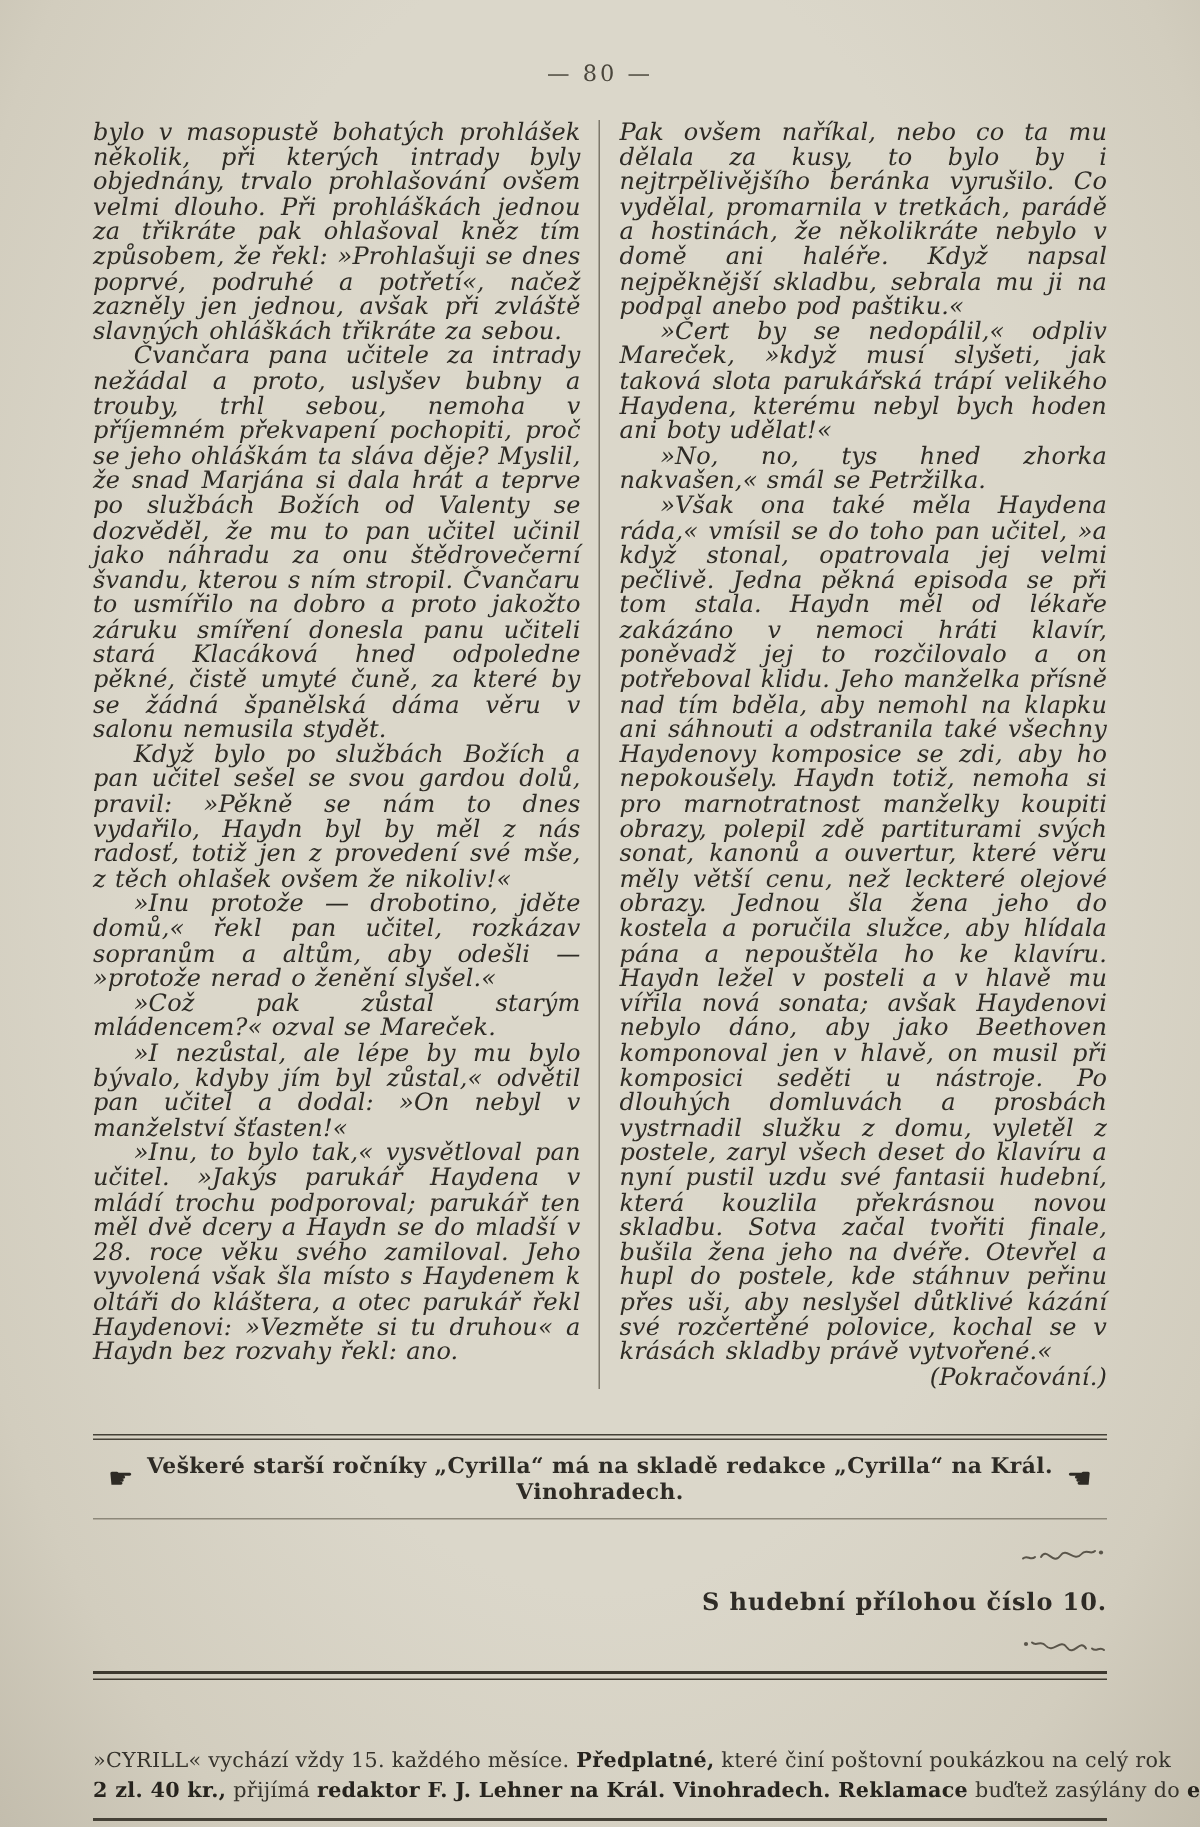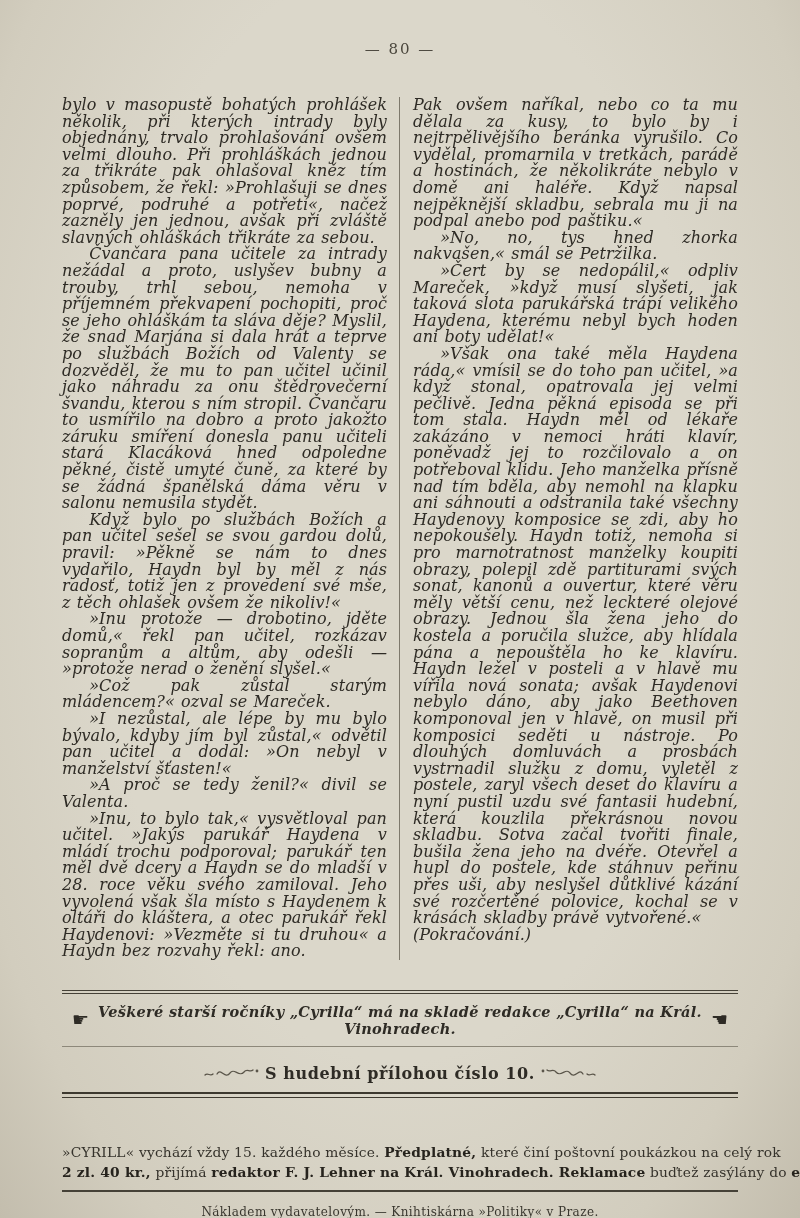--- a/index.html
+++ b/index.html
@@ -9,54 +9,55 @@
     background:#b8b2a4;
   }
   .page{
     position:relative;width:800px;height:1218px;box-sizing:border-box;
     background:radial-gradient(ellipse at 50% 42%, #dbd7ca 55%, #d2cdbe 82%, #c3bdad 100%);
     color:#2e2b25;
     padding:40px 62px 0 62px;
   }
   .page-number{
     text-align:center;font-size:15px;letter-spacing:2px;color:#4a463c;
-    margin-bottom:39px;
+    margin-bottom:22px;
   }
   .columns{
     display:flex;align-items:stretch;
   }
   .col{
     width:325px;font-size:16px;line-height:16.6px;text-align:justify;
     letter-spacing:0.1px;word-spacing:1px;font-style:italic;
   }
   .col p{margin:0;}
   .col p.indent{text-indent:1.7em;}
   .divider{
     width:0;border-left:1px solid #7d786b;margin:0 13px 0 12px;
   }
-  .continuation{text-align:left;text-indent:0 !important;}
+  .continuation{text-align:right;text-indent:0 !important;}
   .rule{border:0;margin-left:0;margin-right:0;}
   .rule-double-thin{
     margin-top:30px;height:2px;
     border-top:1px solid #454137;border-bottom:1px solid #454137;
   }
   .notice-row{
     display:flex;align-items:center;margin-top:9px;padding:0 10px;
   }
   .manicule{font-family:"DejaVu Sans",sans-serif;font-size:19px;color:#2e2b25;line-height:1;}
   .notice-text{
-    flex:1;text-align:center;font-style:italic;font-weight:bold;
+    flex:1;text-align:center;font-weight:bold;
     font-size:14.5px;letter-spacing:0.3px;
   }
   .rule-thin{
     margin-top:9px;height:0;border-top:1px solid #8d887a;
   }
   .supplement-row{
-    display:flex;align-items:center;justify-content:center;gap:4px;
+    display:flex;align-items:flex-end;justify-content:center;gap:14px;
     margin-top:17px;
+    flex-direction:column;
   }
   .supplement-text{font-weight:bold;font-size:16px;letter-spacing:0.6px;}
   .flourish{color:#5a554a;}
   .rule-double-heavy{
     margin-top:9px;height:3px;
     border-top:2px solid #3d392f;border-bottom:1px solid #3d392f;
   }
   .imprint{
     margin-top:44px;font-size:13.8px;line-height:20px;letter-spacing:0.2px;color:#35322b;
   }
@@ -79,28 +80,27 @@
   <div class="page-number">— 80 —</div>
 
   <div class="columns">
     <div class="col">
       <p>bylo v masopustě bohatých prohlášek několik, při kterých intrady byly objednány, trvalo prohlašování ovšem velmi dlouho. Při prohláškách jednou za třikráte pak ohlašoval kněz tím způsobem, že řekl: »Prohlašuji se dnes poprvé, podruhé a potřetí«, načež zazněly jen jednou, avšak při zvláště slavných ohláškách třikráte za sebou.</p>
       <p class="indent">Čvančara pana učitele za intrady nežádal a proto, uslyšev bubny a trouby, trhl sebou, nemoha v příjemném překvapení pochopiti, proč se jeho ohláškám ta sláva děje? Myslil, že snad Marjána si dala hrát a teprve po službách Božích od Valenty se dozvěděl, že mu to pan učitel učinil jako náhradu za onu štědrovečerní švandu, kterou s ním stropil. Čvančaru to usmířilo na dobro a proto jakožto záruku smíření donesla panu učiteli stará Klacáková hned odpoledne pěkné, čistě umyté čuně, za které by se žádná španělská dáma věru v salonu nemusila stydět.</p>
       <p class="indent">Když bylo po službách Božích a pan učitel sešel se svou gardou dolů, pravil: »Pěkně se nám to dnes vydařilo, Haydn byl by měl z nás radosť, totiž jen z provedení své mše, z těch ohlašek ovšem že nikoliv!«</p>
       <p class="indent">»Inu protože — drobotino, jděte domů,« řekl pan učitel, rozkázav sopranům a altům, aby odešli — »protože nerad o ženění slyšel.«</p>
       <p class="indent">»Což pak zůstal starým mládencem?« ozval se Mareček.</p>
       <p class="indent">»I nezůstal, ale lépe by mu bylo bývalo, kdyby jím byl zůstal,« odvětil pan učitel a dodal: »On nebyl v manželství šťasten!«</p>
-      <p class="indent">»A proč se tedy ženil?« divil se Valenta.</p>
       <p class="indent">»Inu, to bylo tak,« vysvětloval pan učitel. »Jakýs parukář Haydena v mládí trochu podporoval; parukář ten měl dvě dcery a Haydn se do mladší v 28. roce věku svého zamiloval. Jeho vyvolená však šla místo s Haydenem k oltáři do kláštera, a otec parukář řekl Haydenovi: »Vezměte si tu druhou« a Haydn bez rozvahy řekl: ano.</p>
     </div>
     <div class="divider"></div>
     <div class="col">
       <p>Pak ovšem naříkal, nebo co ta mu dělala za kusy, to bylo by i nejtrpělivějšího beránka vyrušilo. Co vydělal, promarnila v tretkách, parádě a hostinách, že několikráte nebylo v domě ani haléře. Když napsal nejpěknější skladbu, sebrala mu ji na podpal anebo pod paštiku.«</p>
+      <p class="indent">»Čert by se nedopálil,« odpliv Mareček, »když musí slyšeti, jak taková slota parukářská trápí velikého Haydena, kterému nebyl bych hoden ani boty udělat!«</p>
       <p class="indent">»No, no, tys hned zhorka nakvašen,« smál se Petržilka.</p>
-      <p class="indent">»Čert by se nedopálil,« odpliv Mareček, »když musí slyšeti, jak taková slota parukářská trápí velikého Haydena, kterému nebyl bych hoden ani boty udělat!«</p>
       <p class="indent">»Však ona také měla Haydena ráda,« vmísil se do toho pan učitel, »a když stonal, opatrovala jej velmi pečlivě. Jedna pěkná episoda se při tom stala. Haydn měl od lékaře zakázáno v nemoci hráti klavír, poněvadž jej to rozčilovalo a on potřeboval klidu. Jeho manželka přísně nad tím bděla, aby nemohl na klapku ani sáhnouti a odstranila také všechny Haydenovy komposice se zdi, aby ho nepokoušely. Haydn totiž, nemoha si pro marnotratnost manželky koupiti obrazy, polepil zdě partiturami svých sonat, kanonů a ouvertur, které věru měly větší cenu, než leckteré olejové obrazy. Jednou šla žena jeho do kostela a poručila služce, aby hlídala pána a nepouštěla ho ke klavíru. Haydn ležel v posteli a v hlavě mu vířila nová sonata; avšak Haydenovi nebylo dáno, aby jako Beethoven komponoval jen v hlavě, on musil při komposici seděti u nástroje. Po dlouhých domluvách a prosbách vystrnadil služku z domu, vyletěl z postele, zaryl všech deset do klavíru a nyní pustil uzdu své fantasii hudební, která kouzlila překrásnou novou skladbu. Sotva začal tvořiti finale, bušila žena jeho na dvéře. Otevřel a hupl do postele, kde stáhnuv peřinu přes uši, aby neslyšel důtklivé kázání své rozčertěné polovice, kochal se v krásách skladby právě vytvořené.«</p>
       <p class="continuation">(Pokračování.)</p>
     </div>
   </div>
 
   <div class="rule rule-double-thin"></div>
 
   <div class="notice-row">
     <span class="manicule">☛</span>
     <span class="notice-text">Veškeré starší ročníky „Cyrilla“ má na skladě redakce „Cyrilla“ na Král. Vinohradech.</span>

